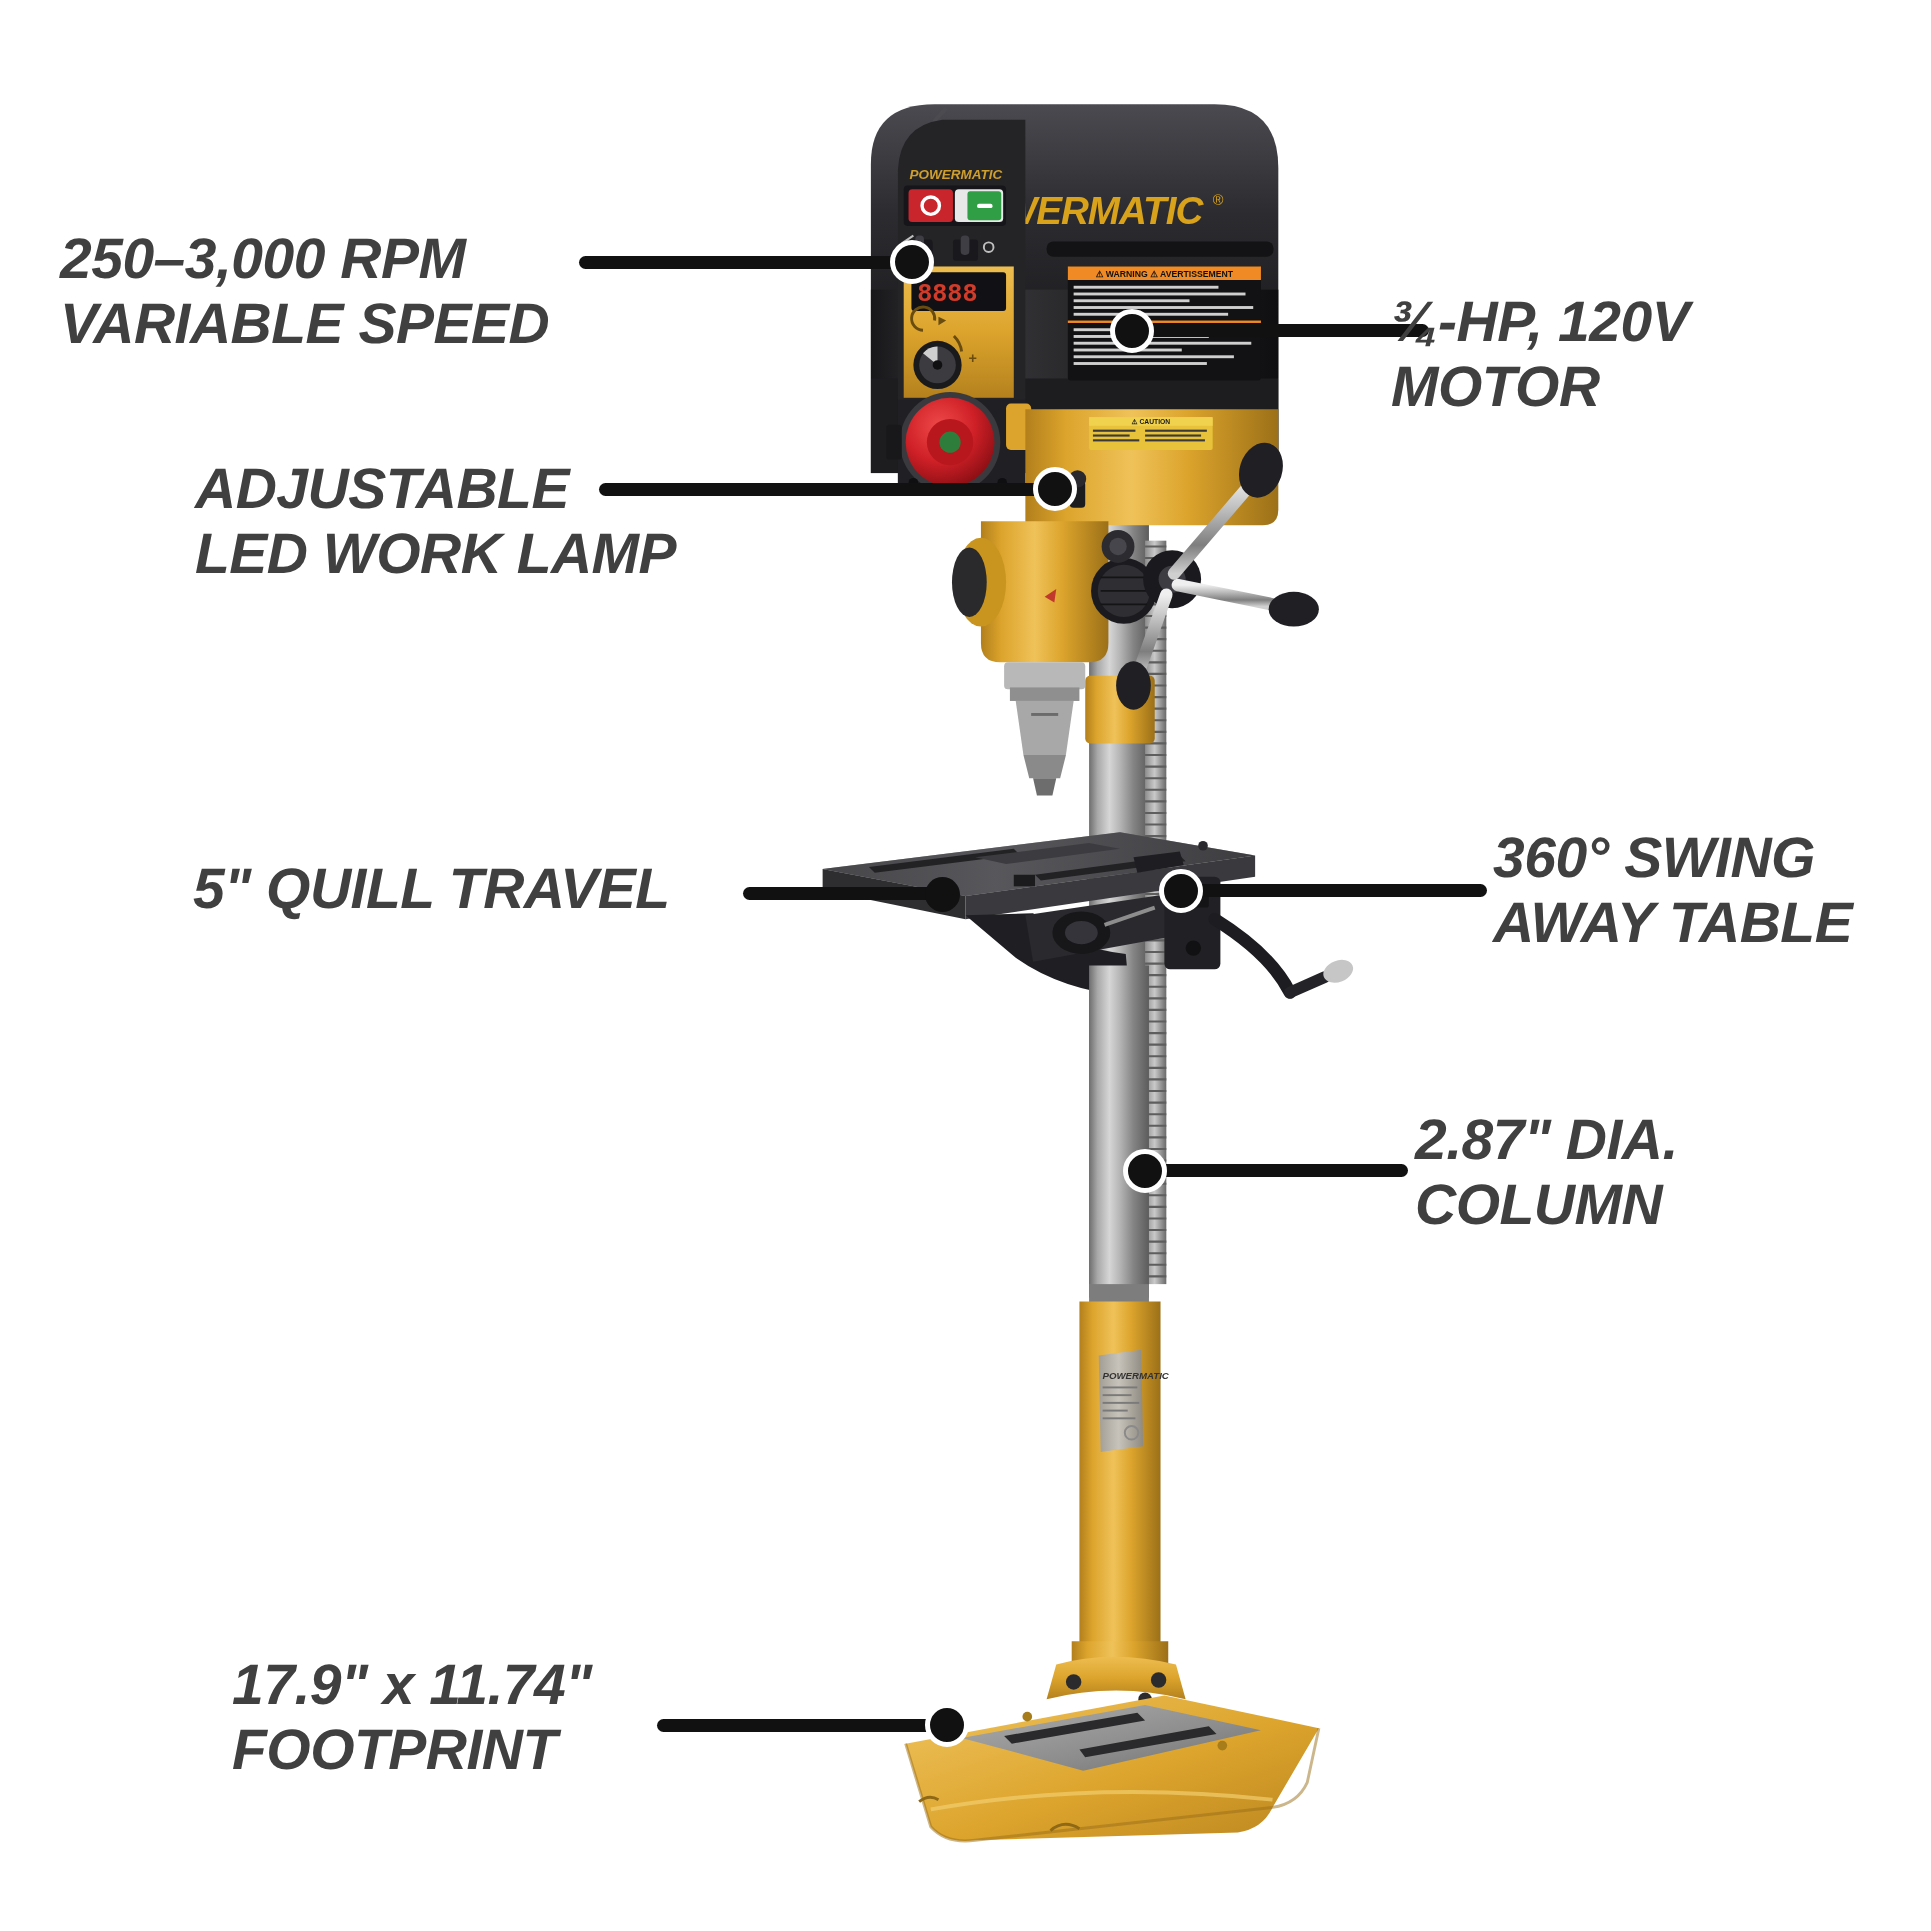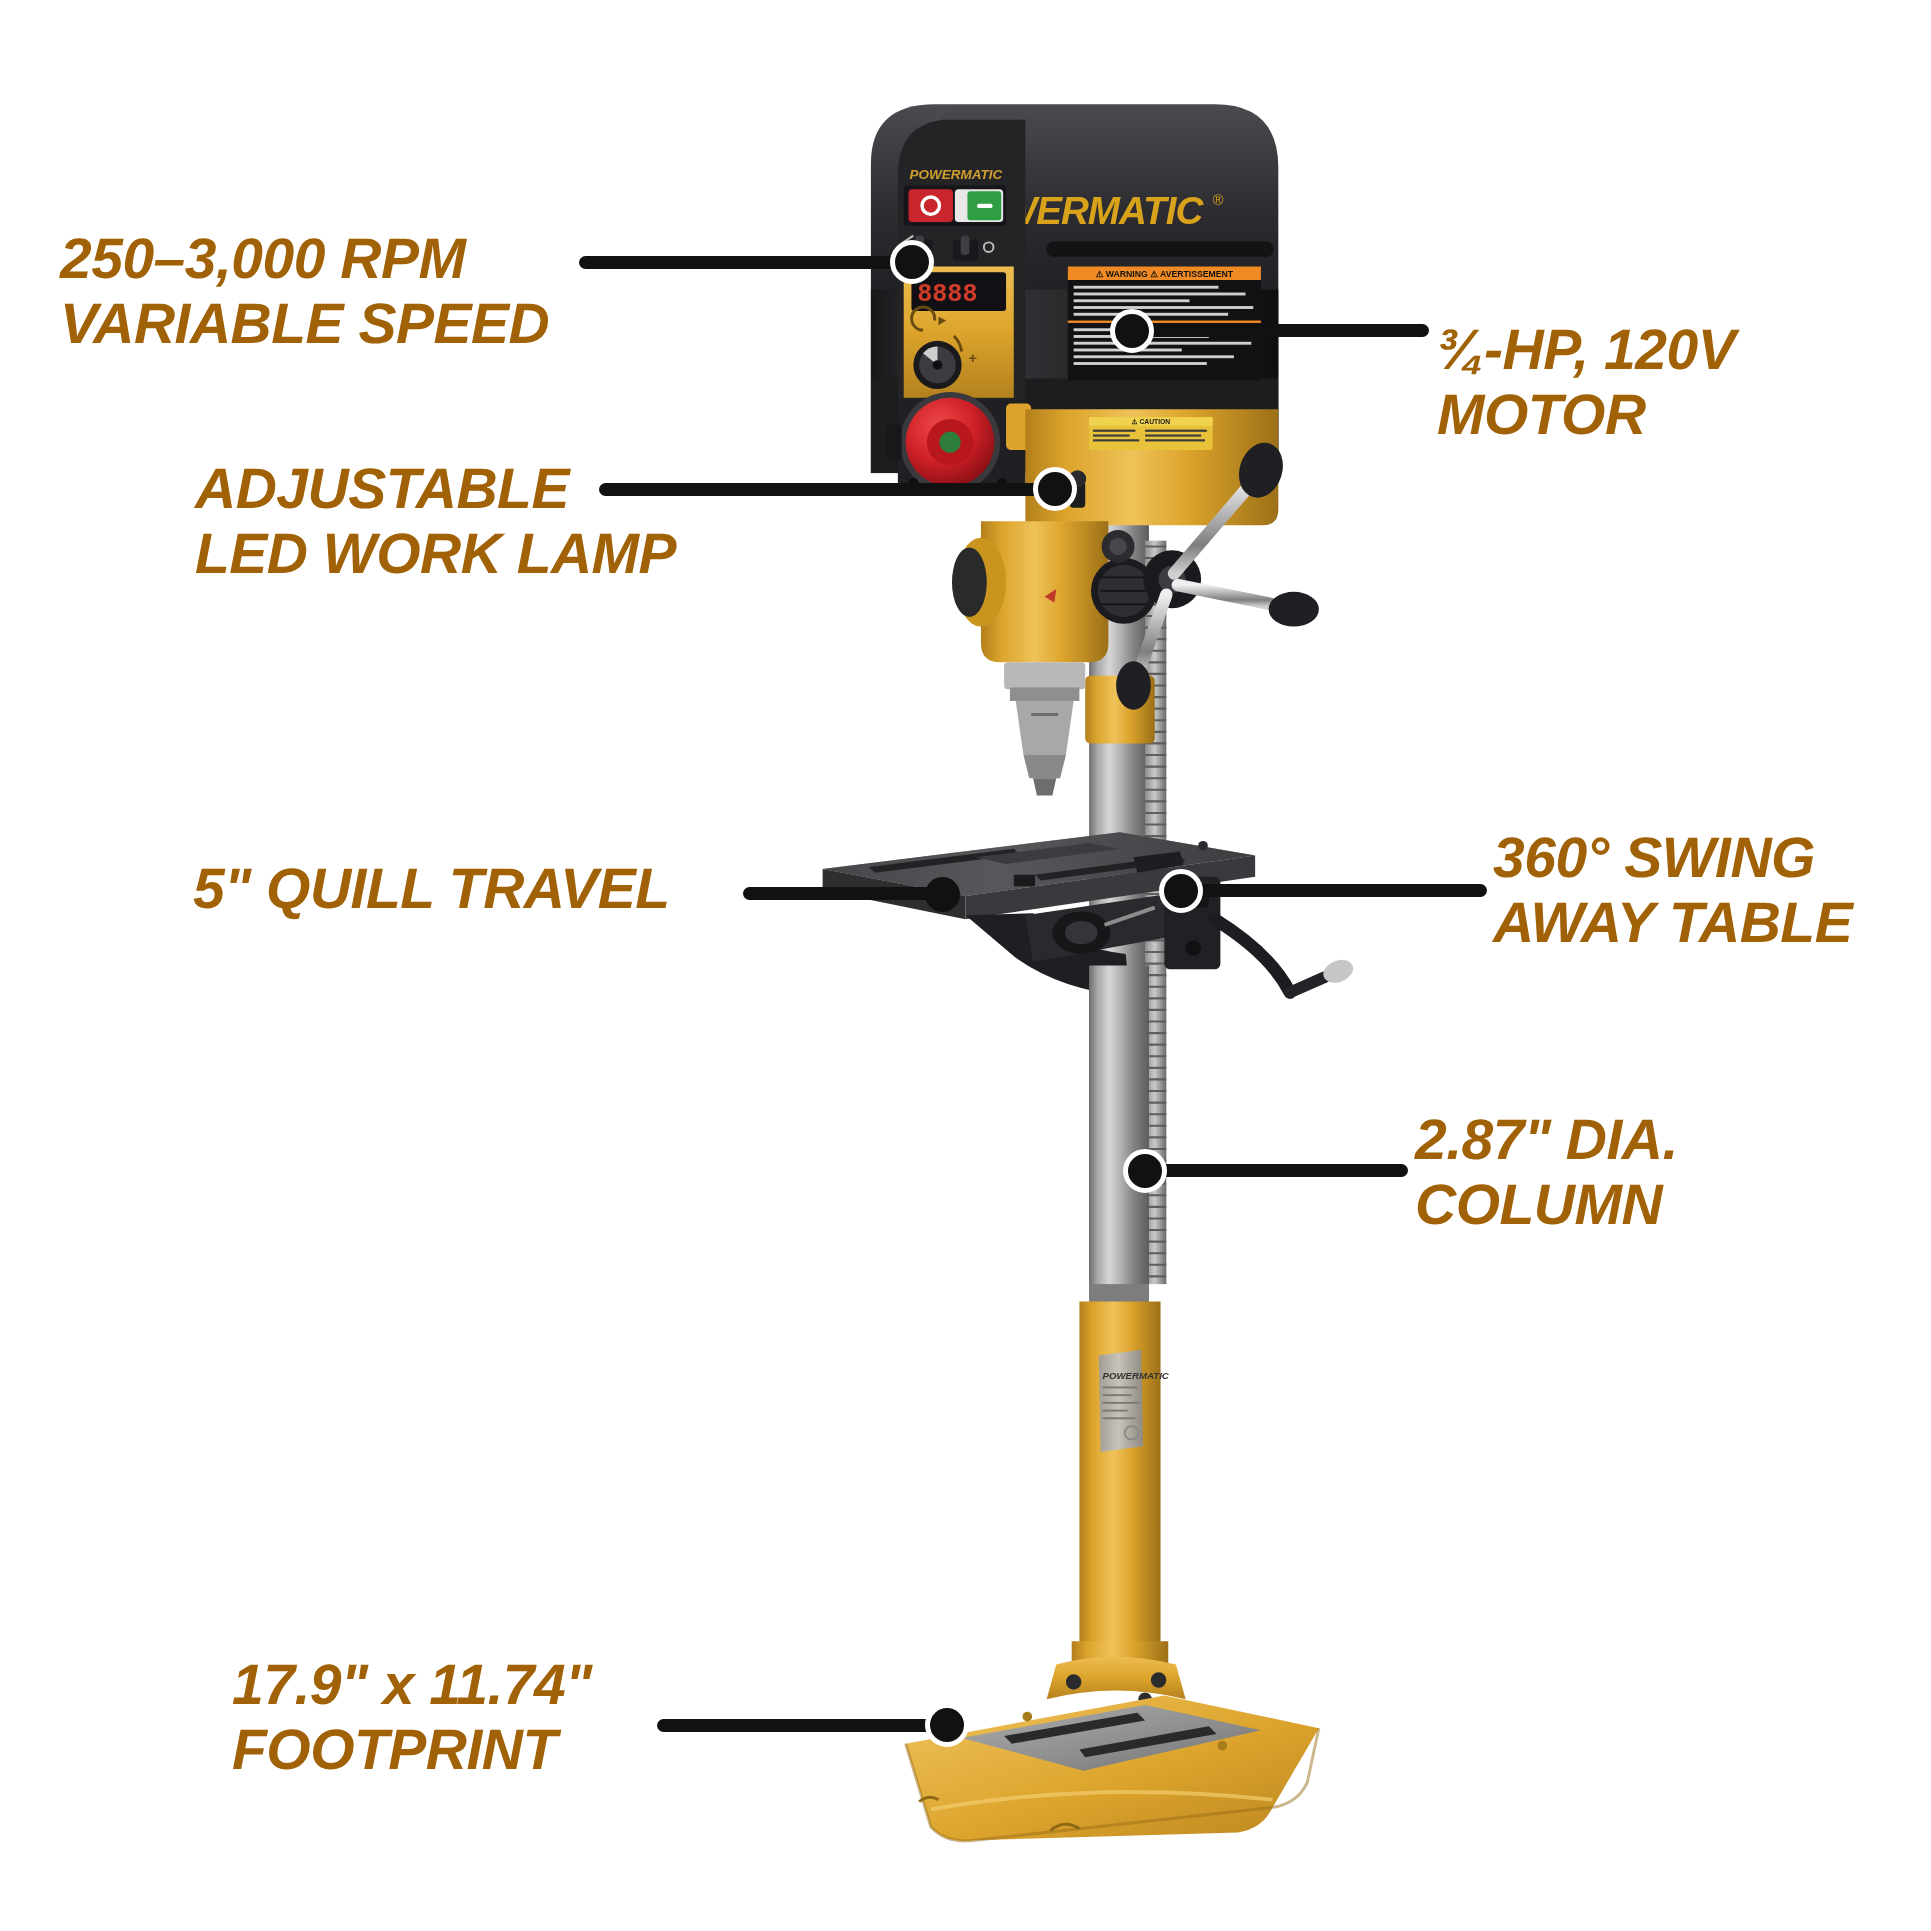--- a/index.html
+++ b/index.html
@@ -7,21 +7,21 @@
   body { font-family:"Liberation Sans", sans-serif; }
 
   #stage { position:relative; width:1931px; height:1931px; background:#fff; }
 
   
   .callout {
     position:absolute;
     font-family:"Liberation Sans", sans-serif;
     font-weight:bold;
     font-style:italic;
-    color:#a16207;
+    color:#404040;
     font-size:57px;
     line-height:1.14;
     letter-spacing:-0.5px;
     white-space:pre-line;
     text-rendering:geometricPrecision;
   }
   .callout.r { text-align:left; }
   .callout.l { text-align:left; }
 
   
@@ -367,21 +367,21 @@
 
   <div class="leader" style="left:1159px; top:1164px; width:249px;"></div>
   <div class="dot" style="left:1123px; top:1149px;"></div>
 
   <div class="leader" style="left:657px; top:1719px; width:290px;"></div>
   <div class="dot" style="left:925px; top:1703px;"></div>
 
   <div class="callout l" style="left:60px; top:227px; width:521px;">250–3,000 RPM
 VARIABLE SPEED</div>
 
-  <div class="callout r" style="left:1437px; top:290px; width:454px;margin-top:28px;">¾-HP, 120V
+  <div class="callout r" style="left:1391px; top:290px; width:454px;">¾-HP, 120V
 MOTOR</div>
 
   <div class="callout l" style="left:159px; top:457px; width:541px;margin-left:36px;">ADJUSTABLE
 LED WORK LAMP</div>
 
   <div class="callout l" style="left:193px; top:857px; width:560px;">5" QUILL TRAVEL</div>
 
   <div class="callout r" style="left:1493px; top:826px; width:454px;">360° SWING
 AWAY TABLE</div>
 

